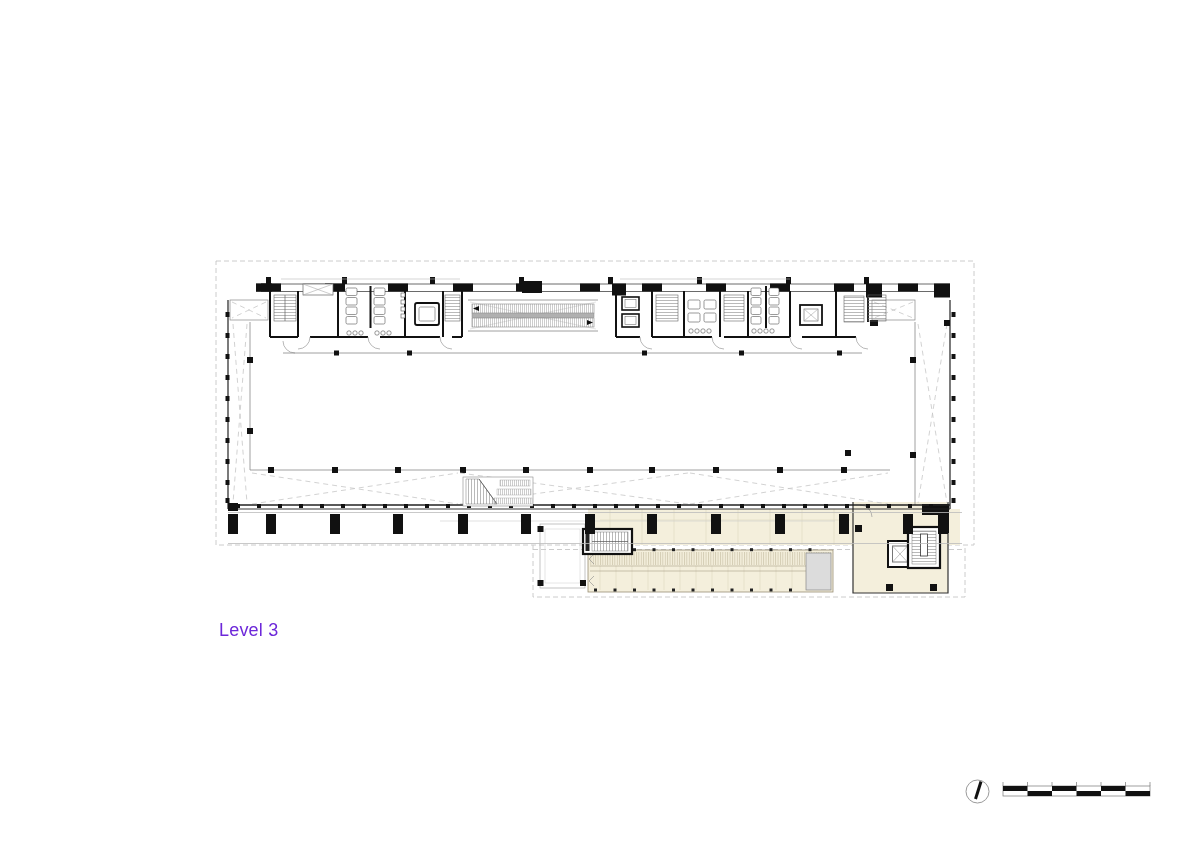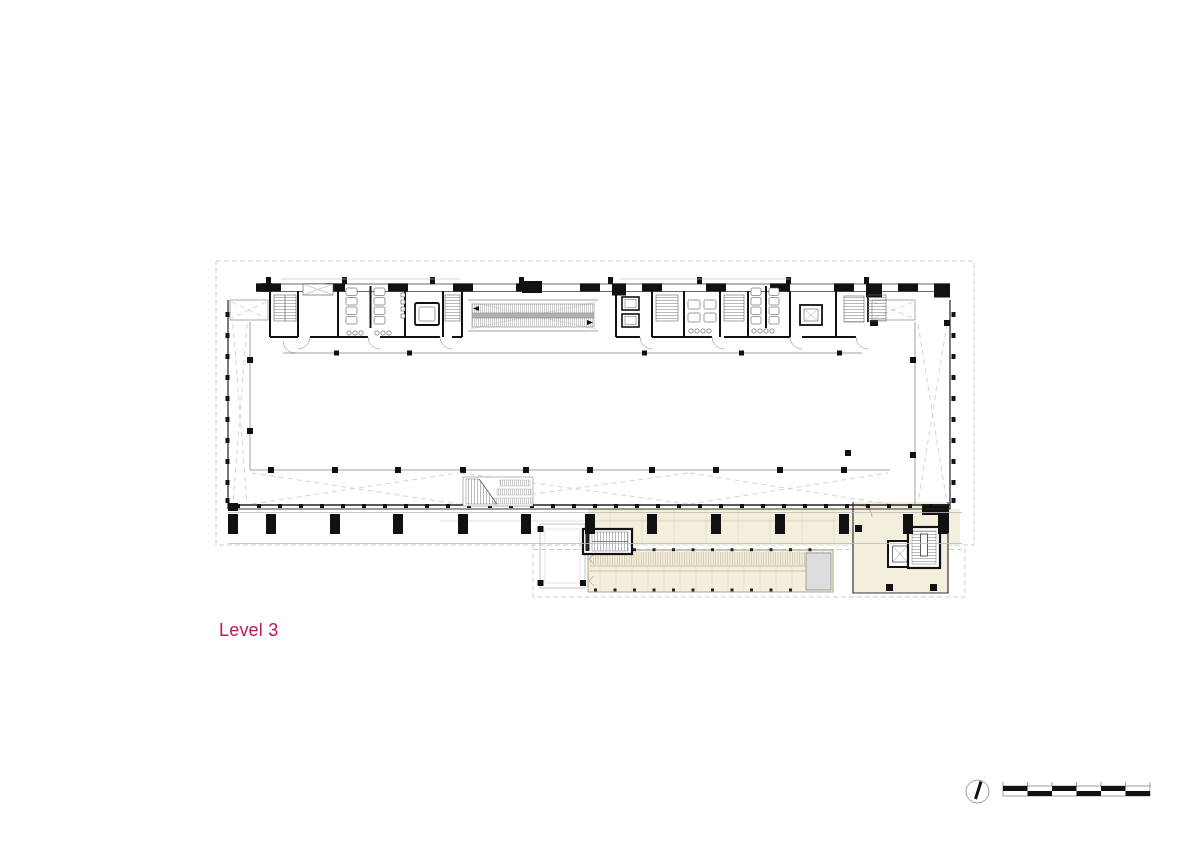--- a/index.html
+++ b/index.html
@@ -9,21 +9,21 @@
     background:#ffffff;
     overflow:hidden;
     font-family:"Liberation Sans",sans-serif;
   }
   .plan-svg{position:absolute;left:0;top:0;}
   .level-label{
     position:absolute;
     left:219px;top:620px;
     font-size:18px;
     letter-spacing:.2px;
-    color:#be185d;
+    color:#6d28d9;
   }
 </style>
 </head>
 <body>
 
 <div class="canvas">
 
   <svg class="plan-svg" width="1200" height="848" viewBox="0 0 1200 848">
     <defs>
       <pattern id="hatchH" width="8" height="3" patternUnits="userSpaceOnUse">

